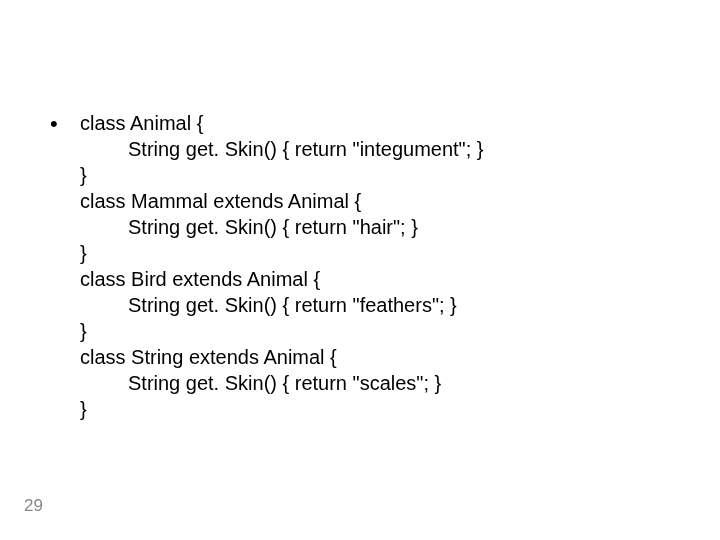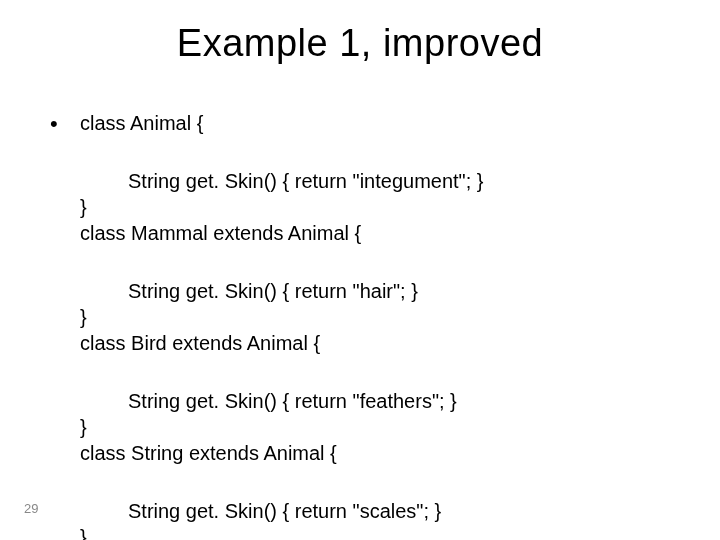--- a/index.html
+++ b/index.html
@@ -44,35 +44,34 @@
     width: 30px;
     flex: 0 0 30px;
     text-align: left;
     font-size: 22px;
   }
   .code {
     font-size: 20px;
     line-height: 1.3;
     white-space: pre;
   }
-  .indent1 { padding-left: 48px; margin-top: 32px; }
+  .indent1 { padding-left: 48px; }
   .page-num {
     position: absolute;
     left: 24px;
     bottom: 24px;
-    font-size: 13px;
+    font-size: 17px;
     color: #888;
   }
 </style>
 </head>
 <body>
 
 <div class="slide">
 
-  <div class="title">Example 1, improved</div>
 
   <div class="body">
     <div class="bullet-row">
       <div class="bullet-marker">•</div>
       <div>
         <div class="code">class Animal {</div>
         <div class="code indent1">String get. Skin() { return "integument"; }</div>
         <div class="code">}</div>
         <div class="code">class Mammal extends Animal {</div>
         <div class="code indent1">String get. Skin() { return "hair"; }</div>

